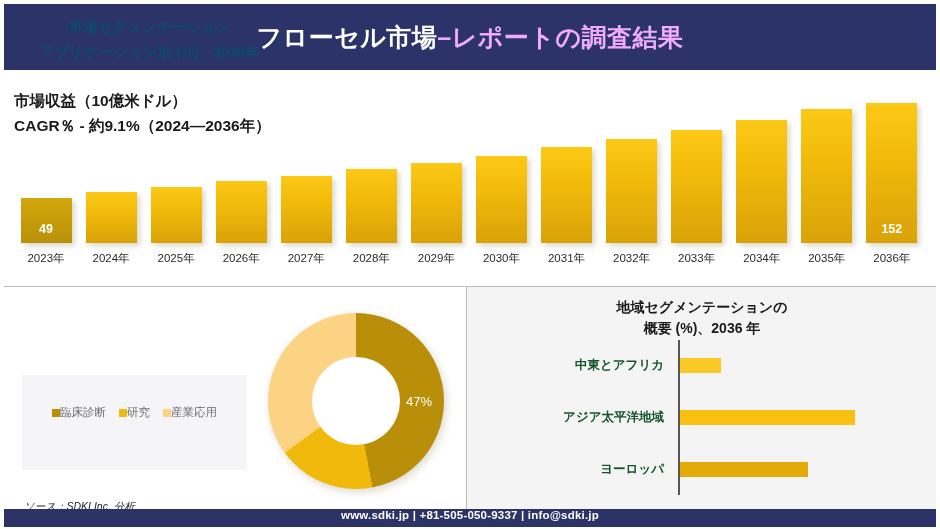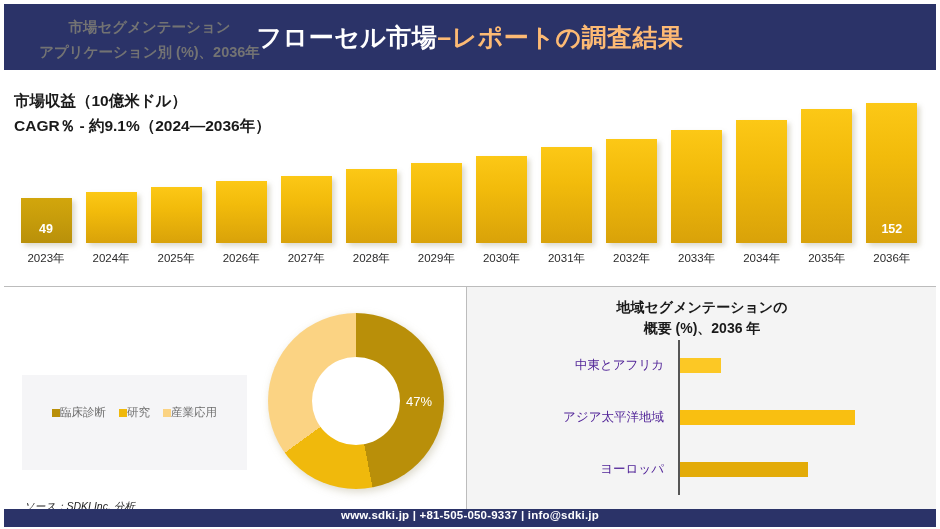--- a/index.html
+++ b/index.html
@@ -31,21 +31,21 @@
     align-items: center;
     justify-content: center;
   }
   .header-title {
     font-size: 25px;
     font-weight: bold;
     letter-spacing: 0.5px;
     white-space: nowrap;
   }
   .header-title .t-white { color: #ffffff; }
-  .header-title .t-gold  { color: #fdba74; }
+  .header-title .t-gold  { color: #f0abfc; }
 
   
   .caption-block {
     position: absolute;
     left: 14px;
     top: 88px;
     width: 520px;
   }
   .caption-line {
     font-size: 15.5px;
@@ -149,21 +149,21 @@
 
   
   .seg-title {
     position: absolute;
     left: 12px;
     top: 15px;
     width: 275px;
     text-align: center;
     font-size: 14.5px;
     font-weight: bold;
-    color: #737373;
+    color: #0c4a6e;
     line-height: 25px;
   }
   .seg-title .l2 { display: block; }
 
   .legend-box {
     position: absolute;
     left: 22px;
     top: 375px;
     width: 225px;
     height: 95px;
@@ -278,22 +278,22 @@
   .region-row {
     display: flex;
     align-items: center;
     height: 26px;
   }
   .region-label {
     width: 165px;
     text-align: right;
     padding-right: 8px;
     font-size: 12.5px;
-    font-weight: normal;
-    color: #4c1d95;
+    font-weight: bold;
+    color: #14532d;
     white-space: nowrap;
   }
   .region-bar-zone {
     position: relative;
     flex: 1;
     height: 100%;
     display: flex;
     align-items: center;
     padding-left: 8px;
   }

